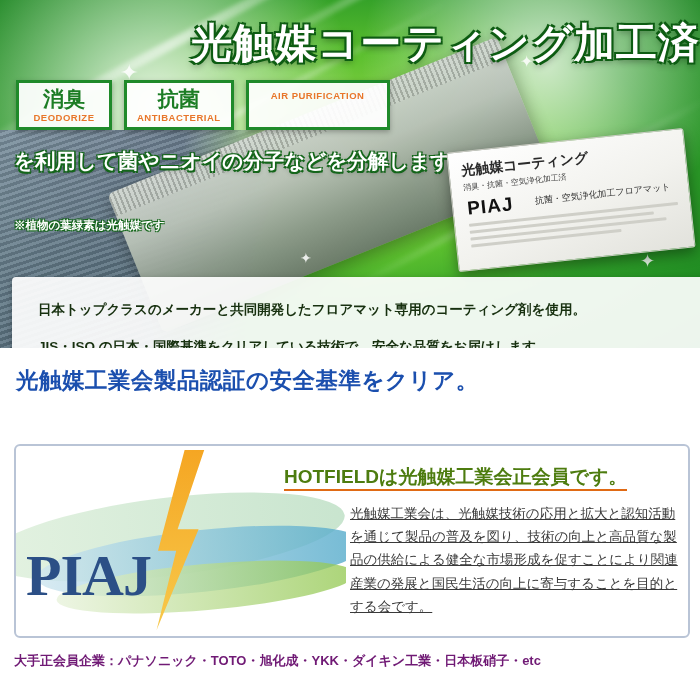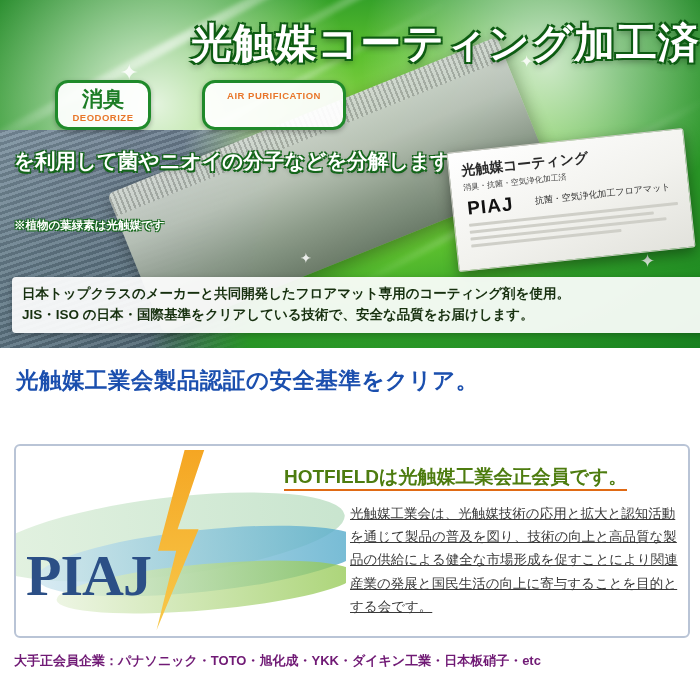--- a/index.html
+++ b/index.html
@@ -57,24 +57,23 @@
     font-size:41px;font-weight:bold;color:#ffffff;letter-spacing:1px;
     text-shadow:
       2px 2px 0 #0d5c12, -2px 2px 0 #0d5c12, 2px -2px 0 #0d5c12, -2px -2px 0 #0d5c12,
       0 3px 7px rgba(0,0,0,.45);
     white-space:nowrap;
   }
 
   .badges{position:absolute;left:16px;top:80px;display:flex;gap:12px;}
   .badge{
     background:rgba(255,255,255,.93);
-    border:3px solid #1f8a2a;border-radius:13px;
+    border:3px solid #1f8a2a;border-radius:0;
     padding:5px 10px 4px;text-align:center;min-width:70px;
     box-shadow:0 2px 5px rgba(0,0,0,.28);
-    margin-left:39px;
   }
   .badge .jp{font-size:21px;font-weight:bold;color:#1c7d25;line-height:1.05;}
   .badge .en{font-size:9.5px;font-weight:bold;color:#e8762a;letter-spacing:.5px;margin-top:2px;}
   .badge.w2{min-width:118px;}
 
   .lead{position:absolute;left:14px;top:146px;width:470px;}
   .lead .l{
     font-size:20.5px;font-weight:bold;color:#ffffff;line-height:1.45;
     text-shadow:1.5px 1.5px 0 #14661a,-1.5px 1.5px 0 #14661a,1.5px -1.5px 0 #14661a,-1.5px -1.5px 0 #14661a,0 2px 5px rgba(0,0,0,.4);
     white-space:nowrap;
@@ -102,21 +101,21 @@
   .tag .lines div:nth-child(2){width:88%}
   .tag .lines div:nth-child(3){width:94%}
   .tag .lines div:nth-child(4){width:72%}
 
   .white-box{
     position:absolute;left:12px;top:277px;width:676px;
     background:rgba(255,255,255,.92);
     border-radius:4px;padding:7px 10px;
     box-shadow:0 2px 6px rgba(0,0,0,.25);
   }
-  .white-box p{margin:0;font-size:13.5px;color:#17300f;line-height:1.55;font-weight:bold;white-space:nowrap;}
+  .white-box p{margin:16px;font-size:13.5px;color:#17300f;line-height:1.55;font-weight:bold;white-space:nowrap;}
 
   
   .bottom{position:absolute;left:0;top:348px;width:700px;height:342px;background:#ffffff;}
   .divider{position:absolute;left:0;top:348px;width:700px;height:4px;background:#123f96;}
 
   .headline{position:absolute;left:16px;top:16px;}
   .headline div{
     font-size:22.5px;font-weight:bold;color:#1b4fae;line-height:1.55;white-space:nowrap;
     letter-spacing:.5px;
   }
@@ -180,20 +179,24 @@
     <div class="spark" style="left:520px;top:52px;font-size:16px;">✦</div>
     <div class="spark" style="left:640px;top:250px;font-size:18px;">✦</div>
     <div class="spark" style="left:300px;top:250px;font-size:14px;">✦</div>
 
     <div class="title">光触媒コーティング加工済</div>
 
     <div class="badges">
       <div class="badge">
         <div class="jp">消臭</div>
         <div class="en">DEODORIZE</div>
+      </div>
+      <div class="badge">
+        <div class="jp">抗菌</div>
+        <div class="en">ANTIBACTERIAL</div>
       </div>
       <div class="badge w2">
         <div class="en">AIR PURIFICATION</div>
       </div>
     </div>
 
     <div class="lead">
       <div class="l">を利用して菌やニオイの分子などを分解します。</div>
     </div>
     <div class="note">※植物の葉緑素は光触媒です</div>

